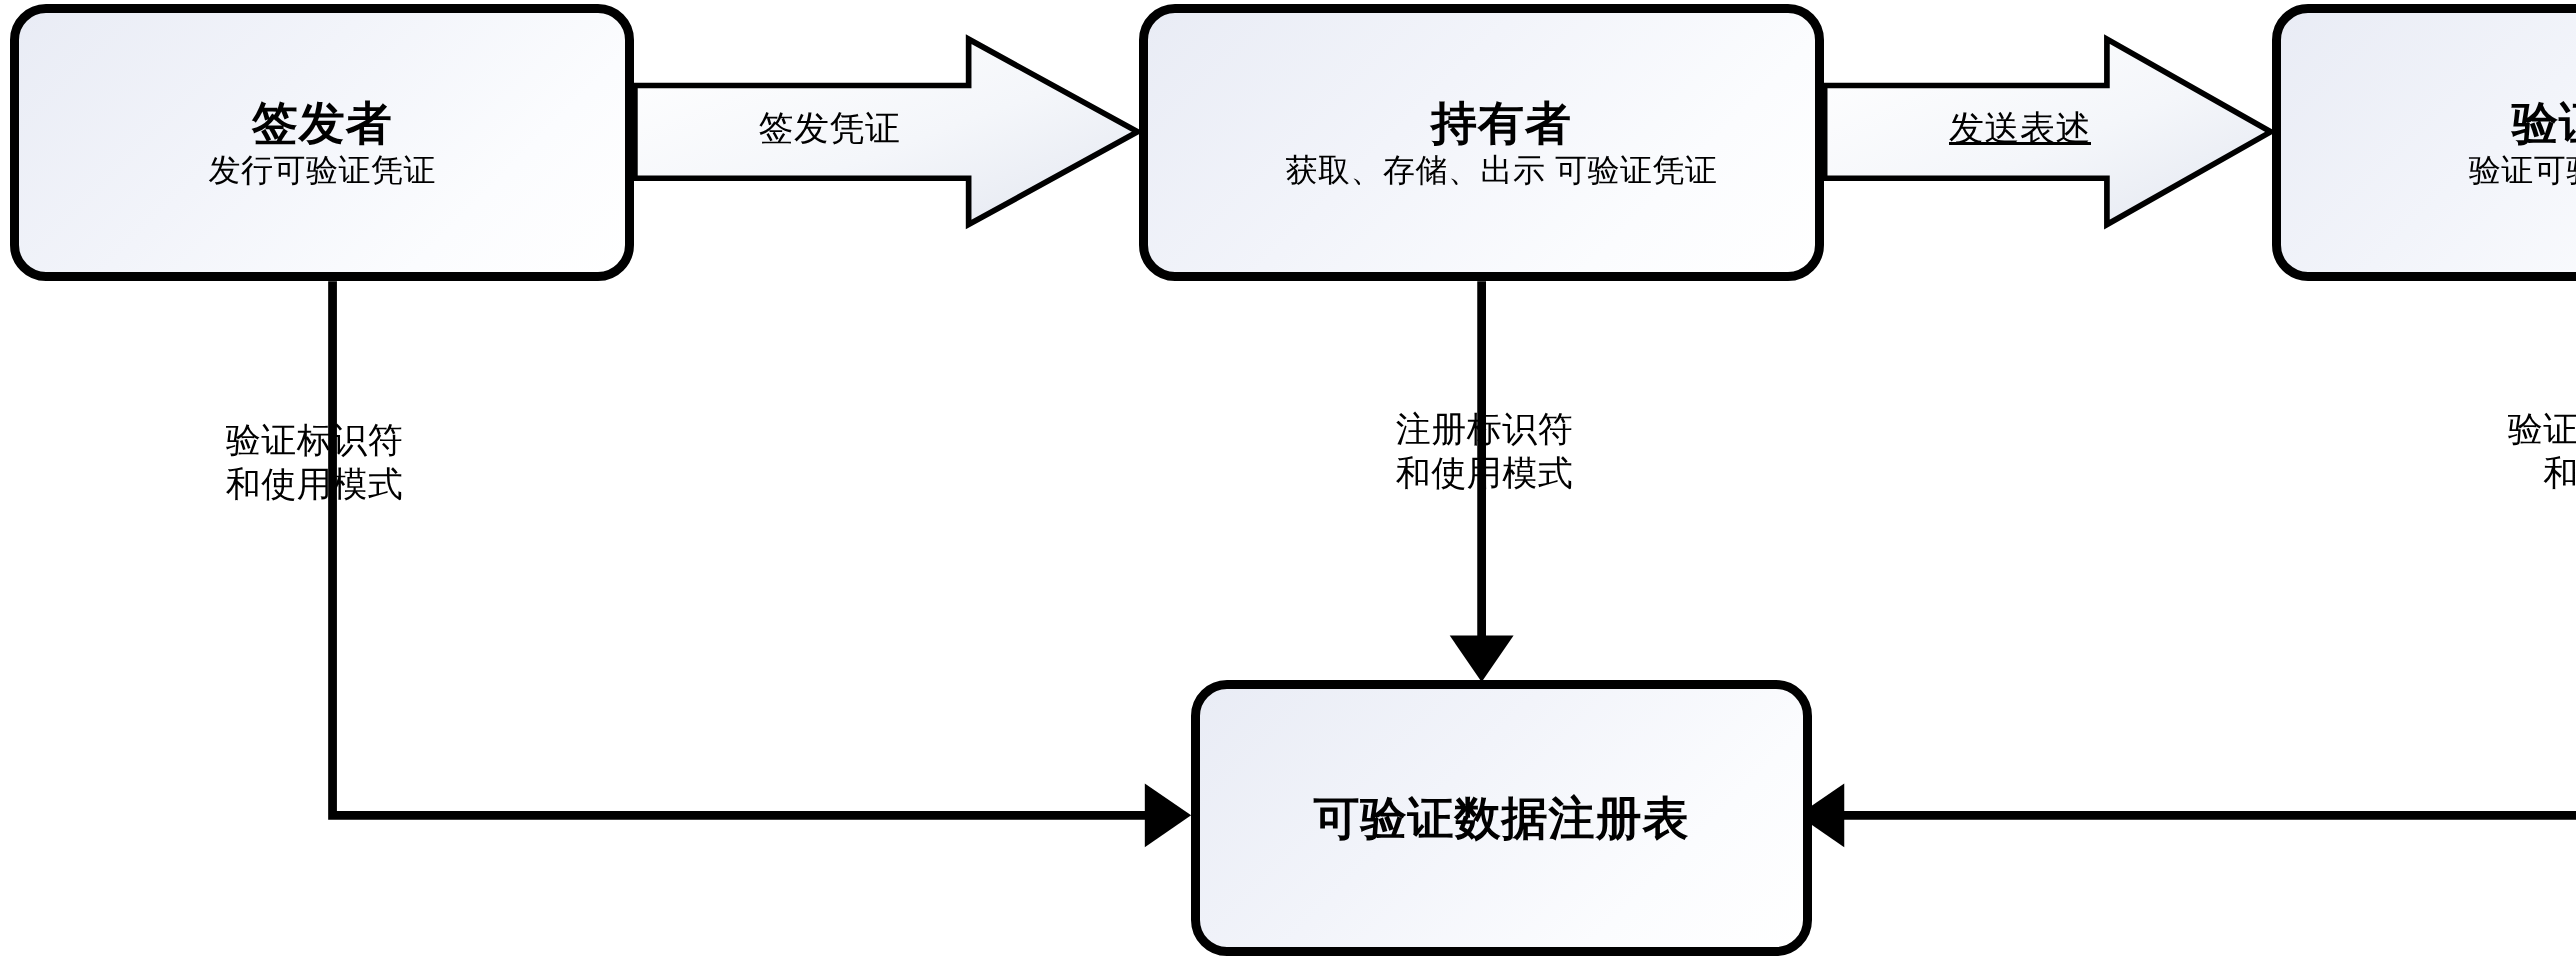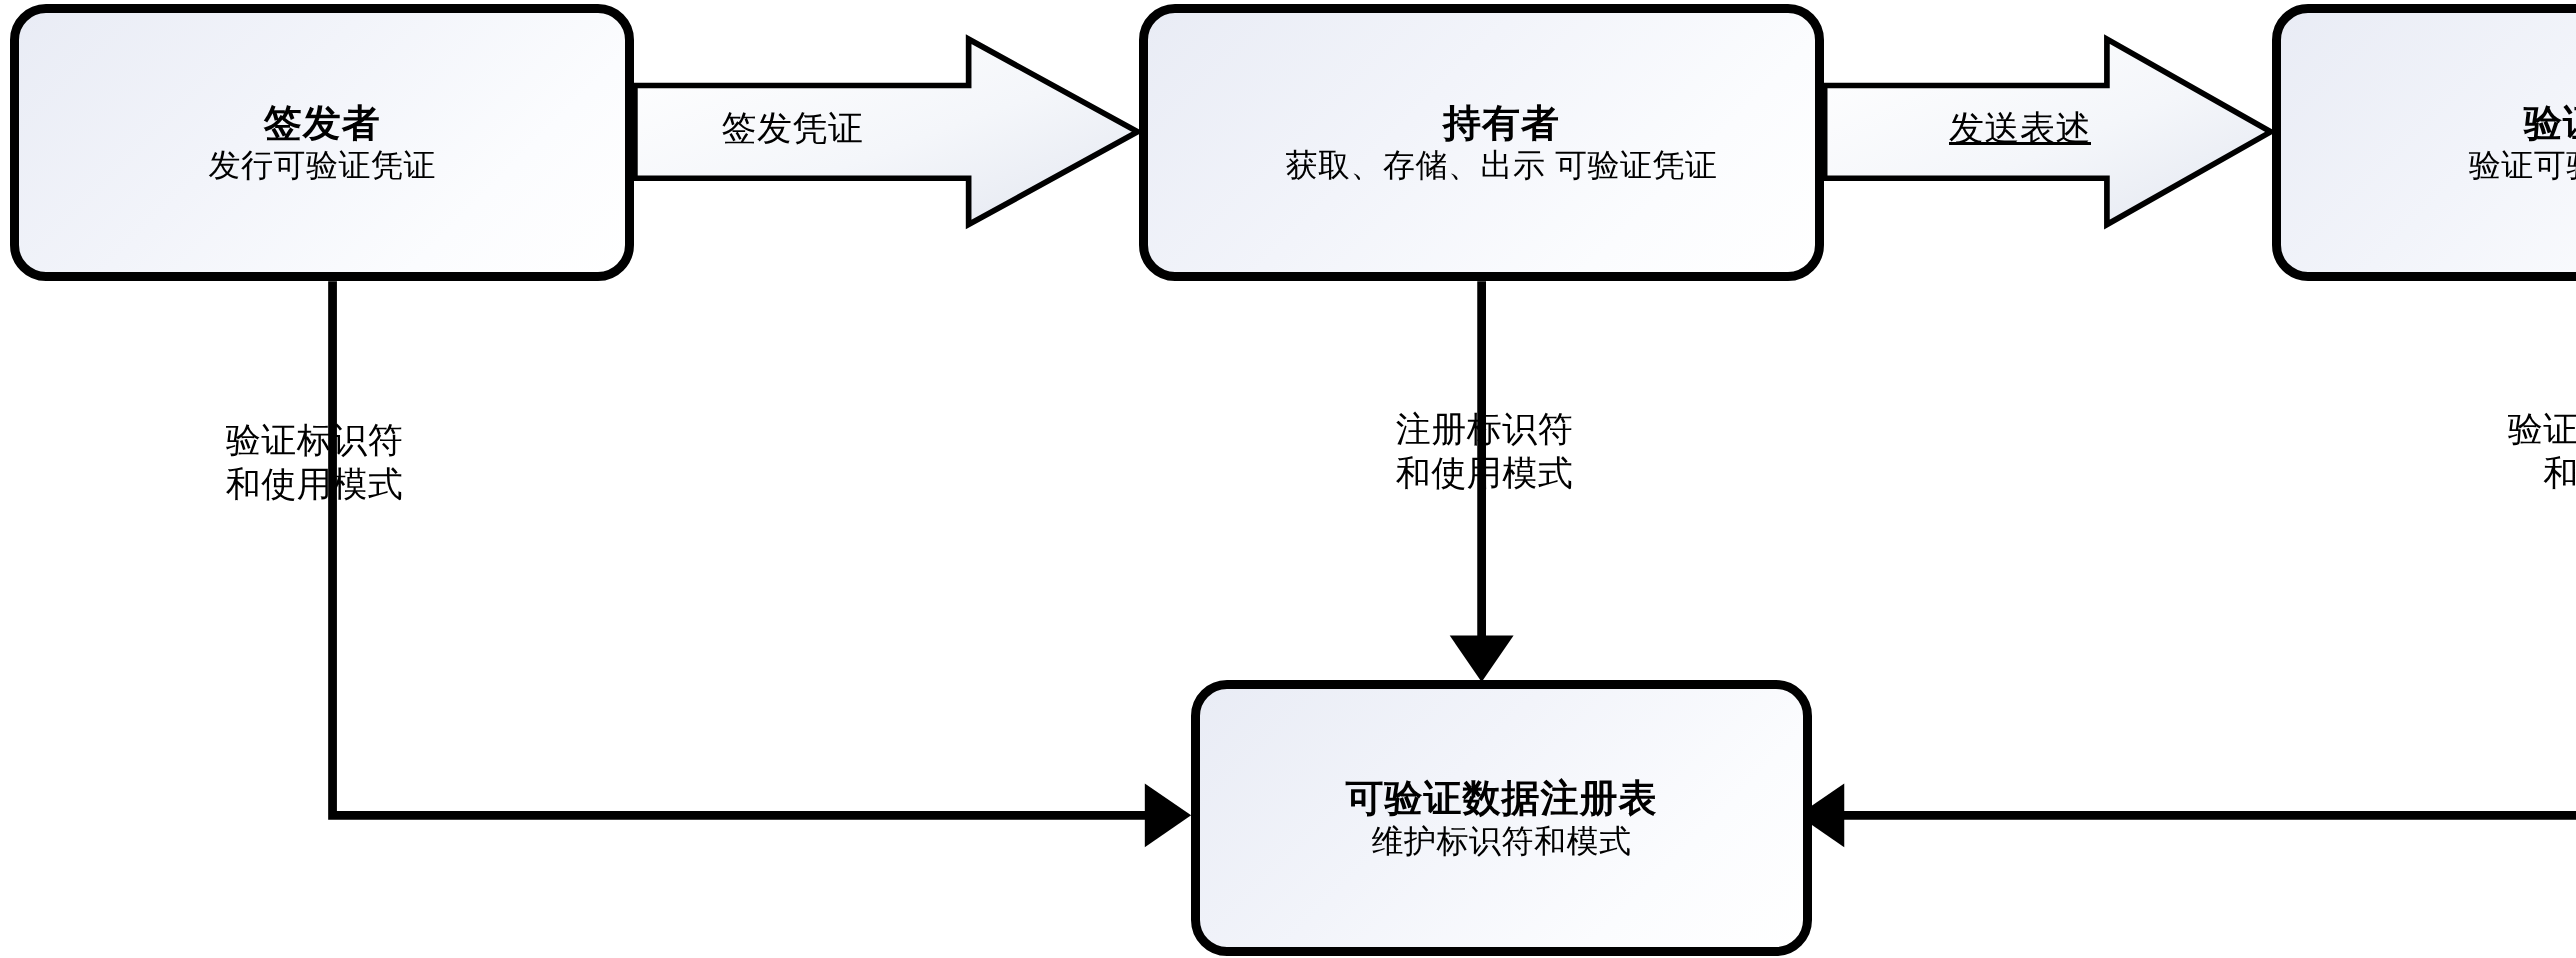--- a/index.html
+++ b/index.html
@@ -12,37 +12,37 @@
     border:9.3px solid #000000;
     border-radius:36px;
     background:linear-gradient(135deg,#e9ecf5 0%,#f2f4fa 40%,#fbfcfe 75%,#ffffff 100%);
     display:flex;
     flex-direction:column;
     align-items:center;
     justify-content:center;
     text-align:center;
     color:#000;
   }
-  .node .title{font-weight:bold;font-size:38px;line-height:1.22;letter-spacing:1px;}
+  .node .title{font-weight:bold;font-size:46px;line-height:1.22;letter-spacing:1px;}
   .node .desc{font-weight:normal;font-size:32px;line-height:1.22;letter-spacing:0.5px;}
   #node-issuer{left:10.3px;top:4.1px;width:624px;height:277px;}
   #node-holder{left:1139px;top:4.1px;width:685px;height:277px;padding-left:40px;}
   #node-verifier{left:2272px;top:4.1px;width:621px;height:277px;}
   #node-registry{left:1191px;top:680px;width:621px;height:276px;}
 
   .edge-label{
     position:absolute;
     color:#000;
     font-size:35px;
     line-height:1.26;
     text-align:center;
     white-space:pre-line;
     letter-spacing:0.5px;
   }
-  #arrow-label-1{left:648px;top:106px;width:289px;}
+  #arrow-label-1{left:685px;top:106px;width:289px;}
   #arrow-label-2{left:1886px;top:106px;width:268px;text-decoration:underline;}
   #vlabel-left{left:170px;top:407px;width:289px;margin-top:11px;}
   #vlabel-mid{left:1340px;top:407px;width:289px;}
   #vlabel-right{left:2452px;top:407px;width:289px;}
 </style>
 </head>
 <body>
 
 <div id="stage">
 
@@ -80,21 +80,20 @@
 可验证凭证</div>
   </div>
 
   <div class="node" id="node-verifier">
     <div class="title">验证者</div>
     <div class="desc">验证可验证凭证</div>
   </div>
 
   <div class="node" id="node-registry">
     <div class="title">可验证数据注册表</div>
-    <div class="desc">维护标识符和模式</div>
   </div>
 
   <div class="edge-label" id="arrow-label-1">签发凭证</div>
   <div class="edge-label" id="arrow-label-2">发送表述</div>
   <div class="edge-label" id="vlabel-left">验证标识符
 和使用模式</div>
   <div class="edge-label" id="vlabel-mid">注册标识符
 和使用模式</div>
   <div class="edge-label" id="vlabel-right">验证标识符
 和模式</div>

